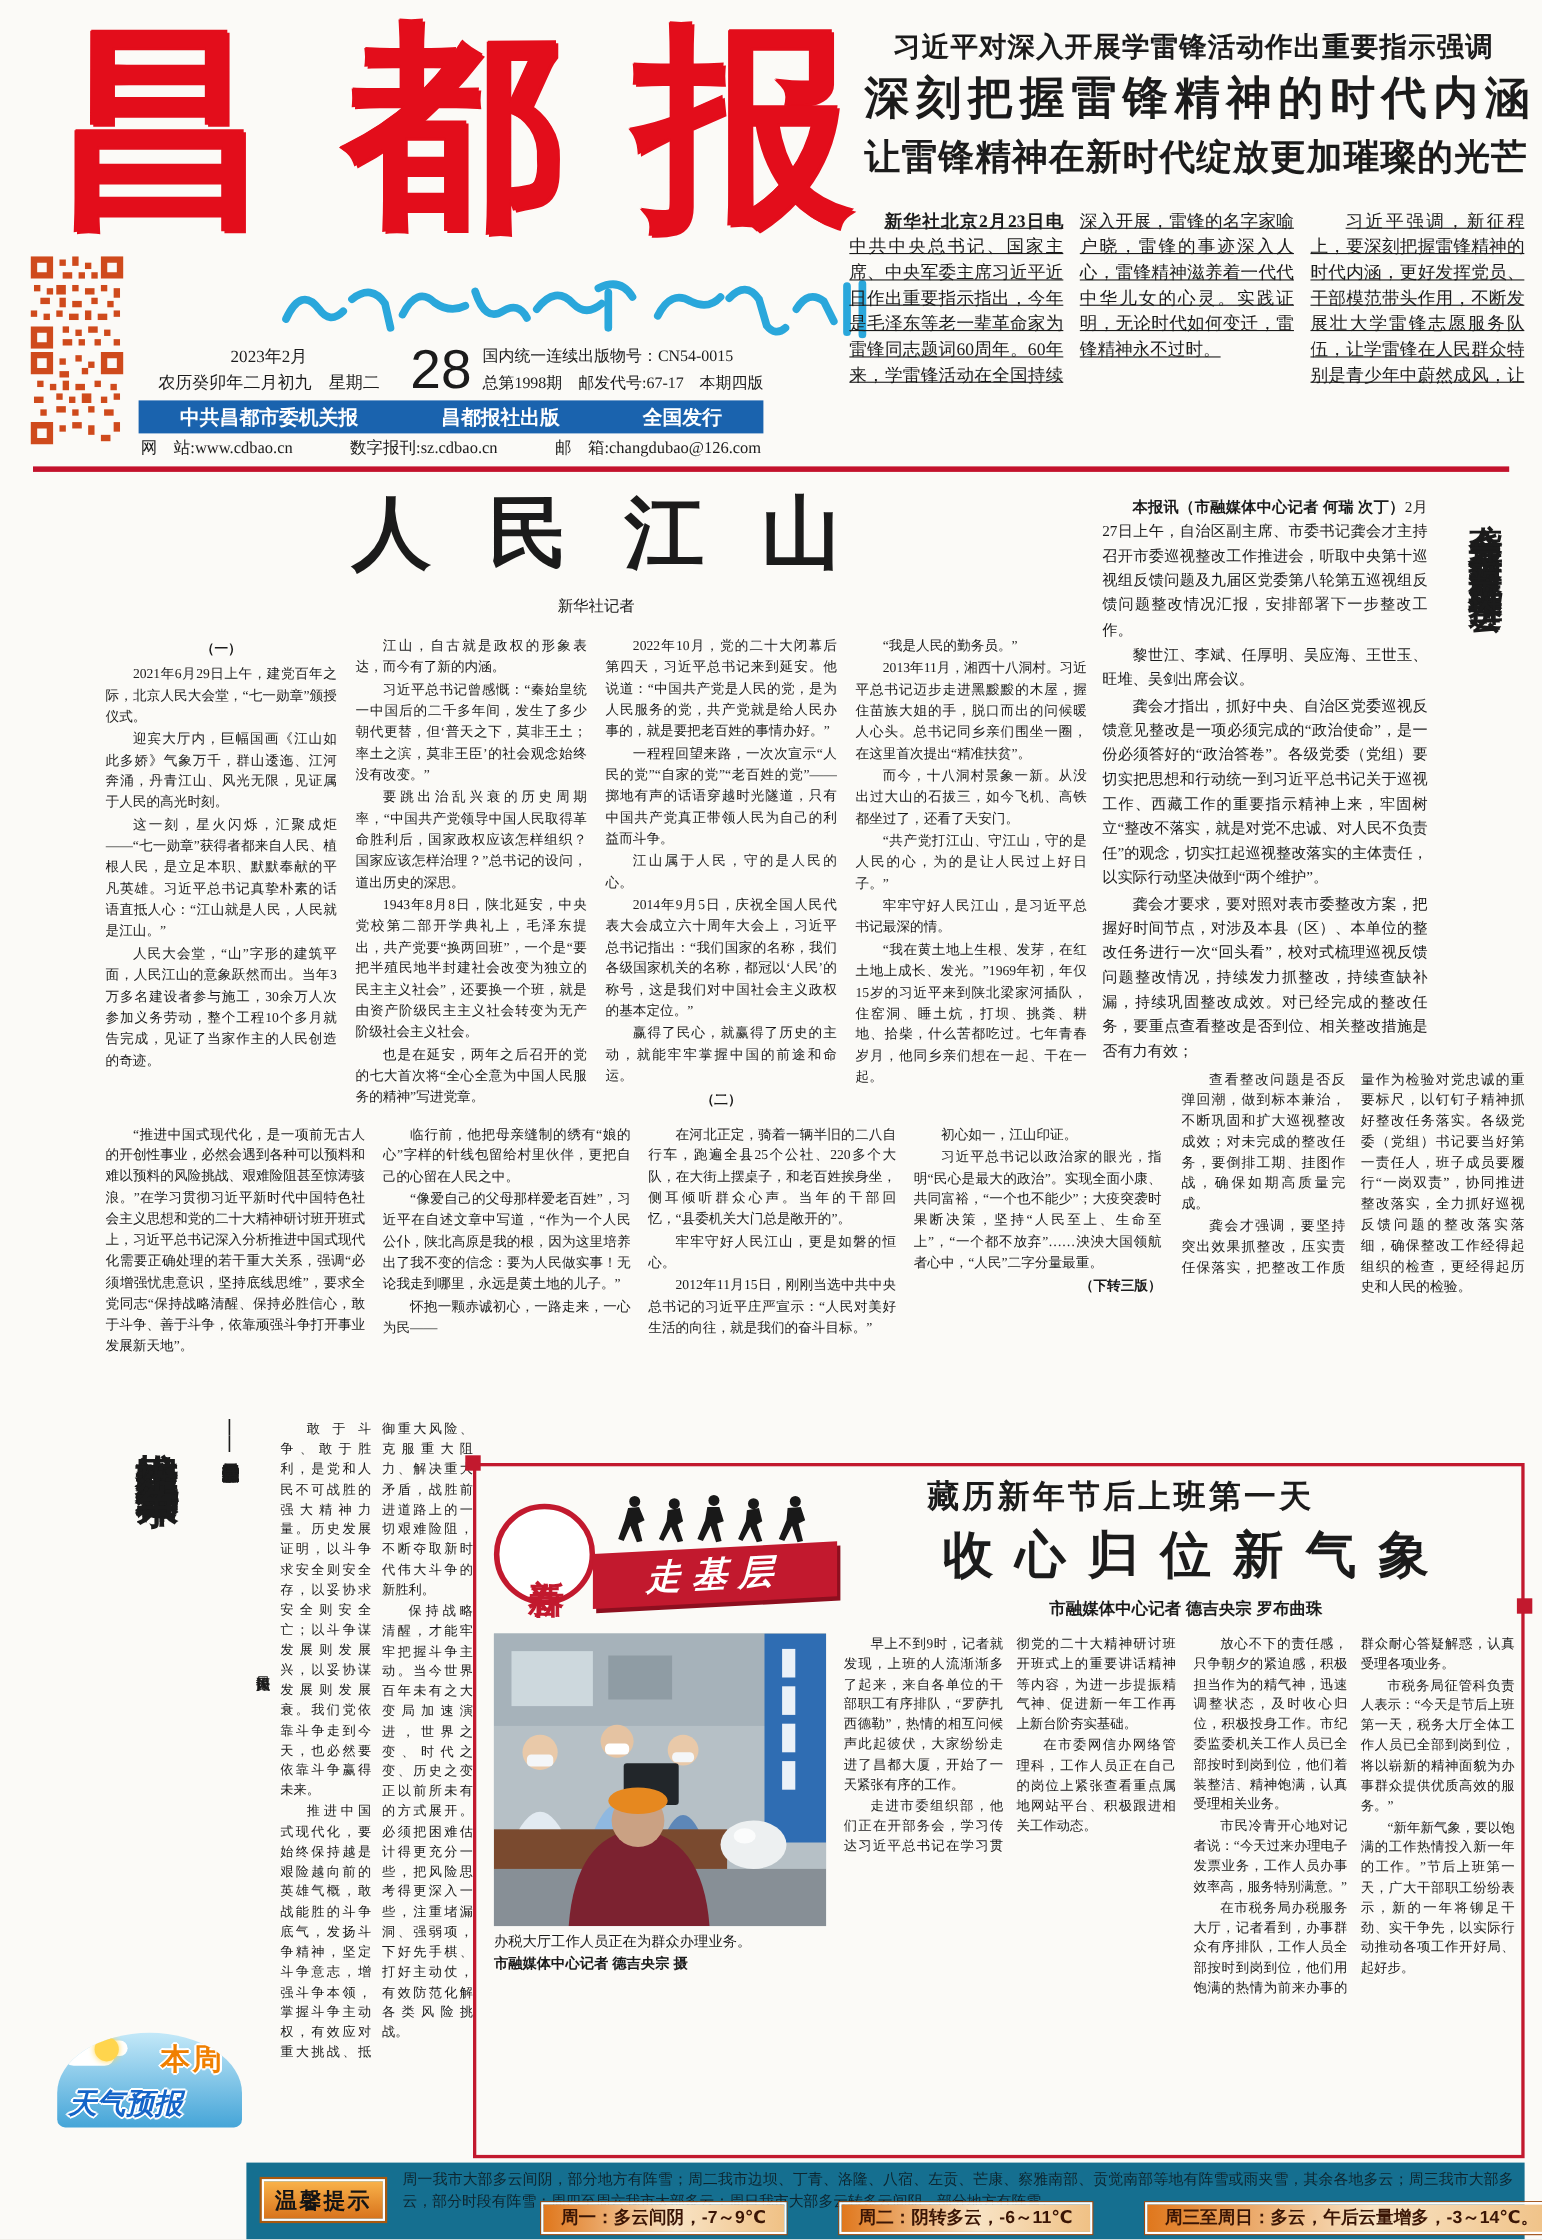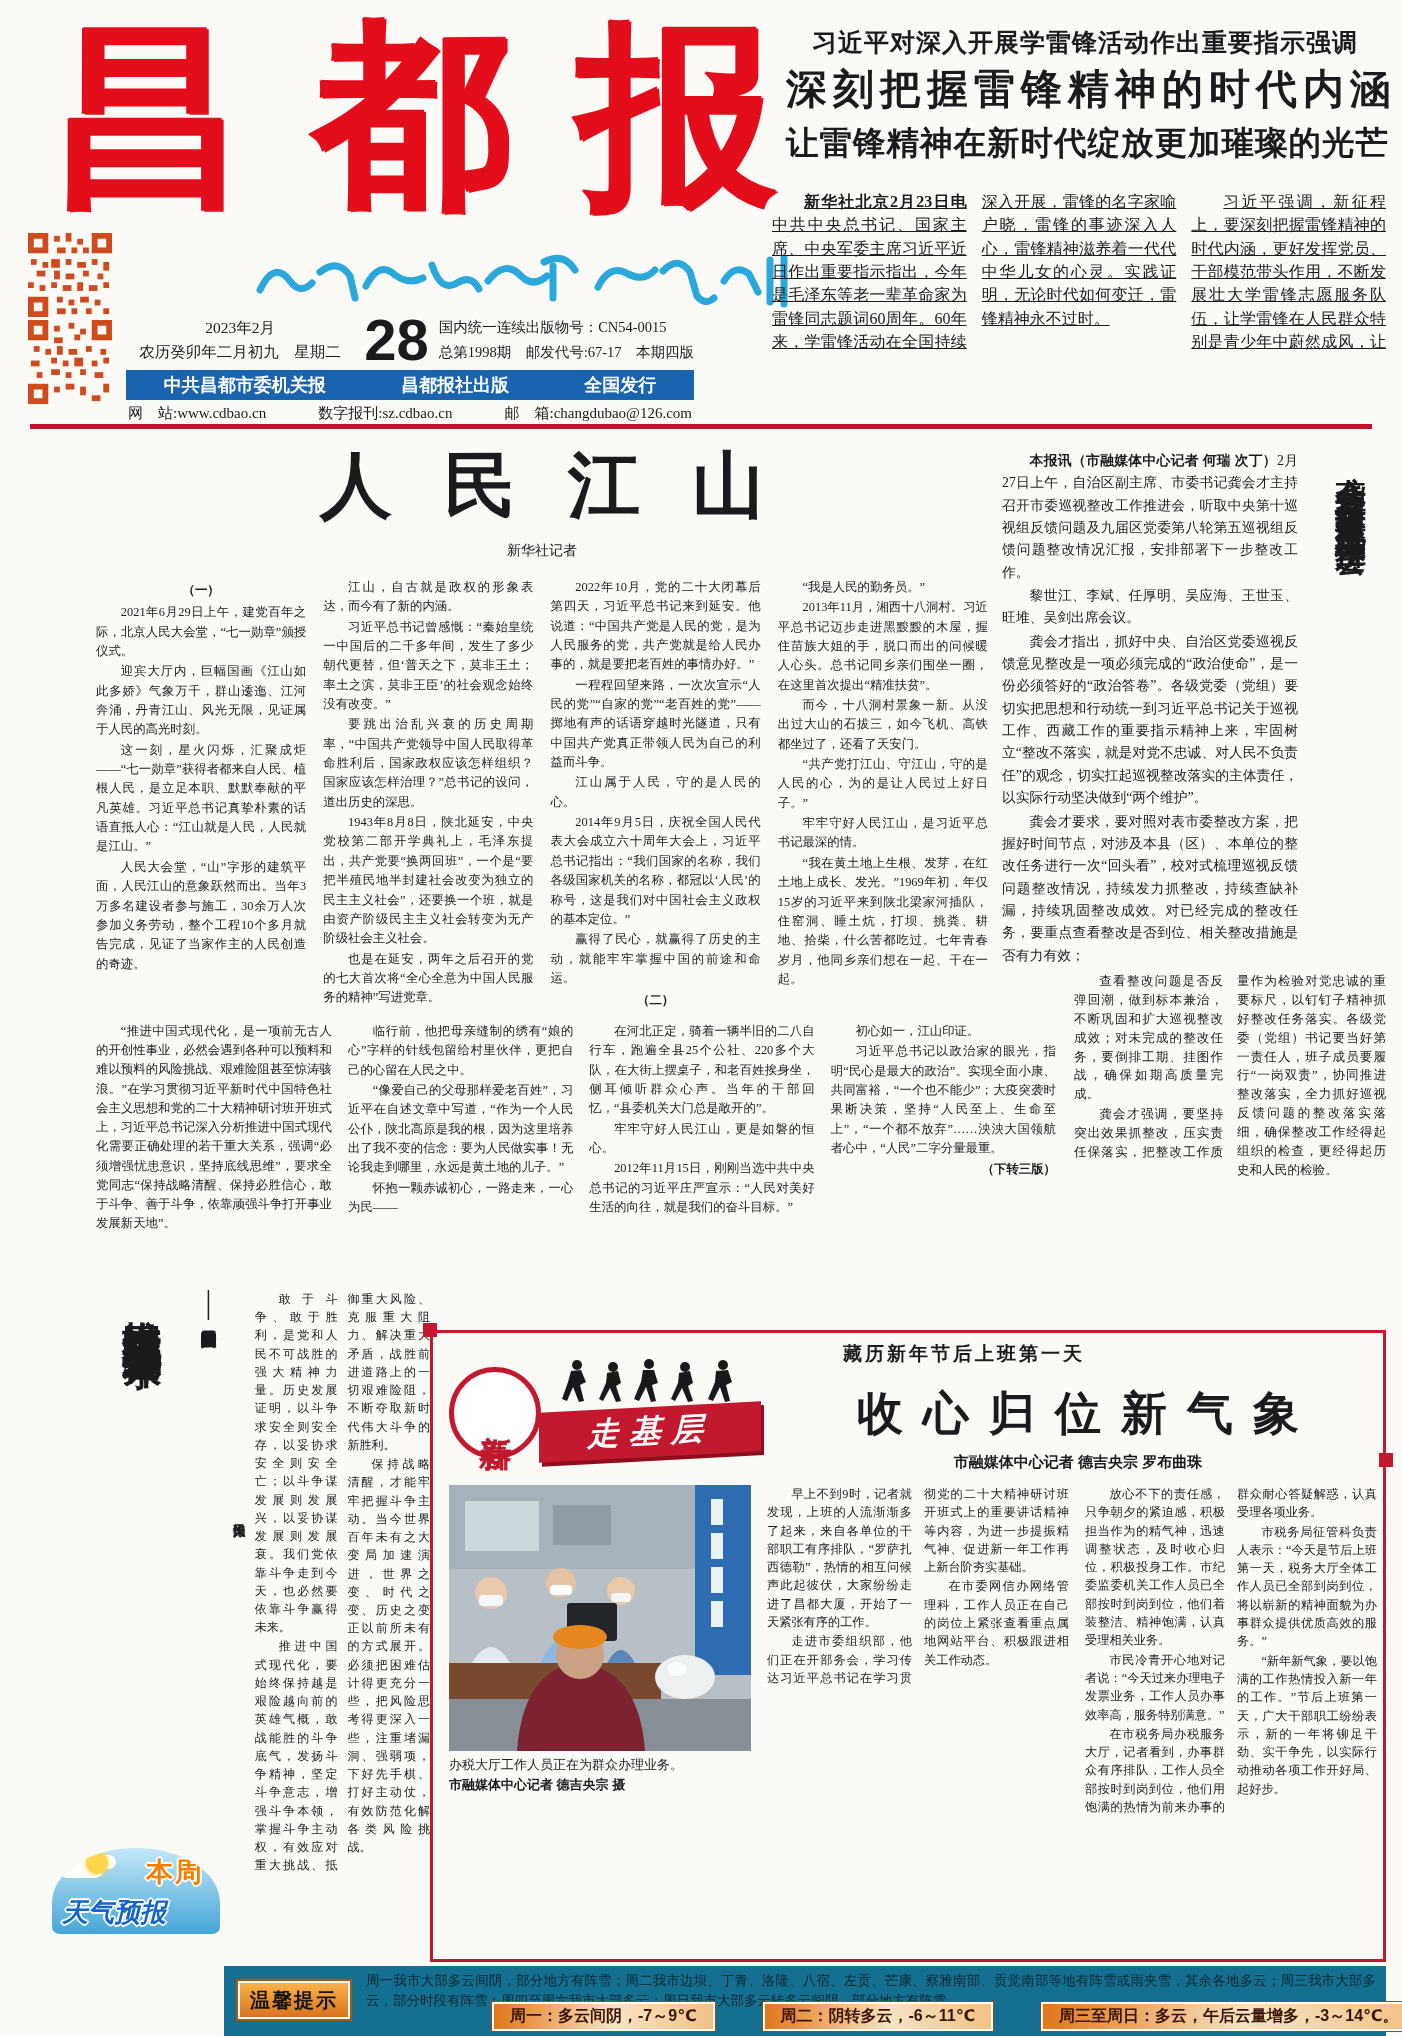--- a/index.html
+++ b/index.html
@@ -15,21 +15,21 @@
   
   .mast-title{left:34px;top:0;width:756px;height:252px;display:flex;justify-content:space-between;
       align-items:flex-start;padding:0 14px;box-sizing:border-box;}
   .mast-ch{font-size:198px;line-height:1.18;font-weight:900;color:#e30d1b;
       text-shadow:2px 2px 0 #e30d1b, -1px 1px 0 #e30d1b;}
   .qr{left:26px;width:88px;height:84px;}
   
   .pubinfo{left:126px;top:312px;width:568px;}
   .pub-top{display:flex;align-items:center;}
   .pub-dates{width:248px;text-align:center;font-size:15.5px;line-height:1.55;white-space:nowrap;}
-  .pub-day{font-size:58px;font-weight:700;line-height:.95;margin:0 10px;}
+  .pub-day{font-size:50px;font-weight:400;line-height:.95;margin:0 10px;}
   .pub-serial{flex:1;font-size:14.5px;line-height:1.7;white-space:nowrap;}
   .pub-bluebar{margin-top:3px;height:30px;background:#1a63ae;color:#fff;display:flex;
       justify-content:space-around;align-items:center;font-size:18px;font-weight:700;}
   .pub-web{margin-top:4px;display:flex;justify-content:space-between;font-size:15px;padding:0 2px;}
   
   .kicker{left:786px;top:26px;width:598px;text-align:center;font-size:25px;font-weight:900;letter-spacing:1px;}
   .h1a{left:786px;top:62px;width:598px;text-align:center;font-size:41px;font-weight:900;
       letter-spacing:6px;white-space:nowrap;}
   .h1b{left:786px;top:122px;width:598px;text-align:center;font-size:32.5px;font-weight:900;
       letter-spacing:1px;white-space:nowrap;}
@@ -60,21 +60,21 @@
   .box{left:430px;top:1330px;width:956px;height:632px;border:3px solid #c2192e;box-sizing:border-box;background:#fbfaf7;}
   .knob{position:absolute;width:14px;height:14px;background:#c2192e;}
   .box-header{position:relative;height:152px;}
   .badge{position:absolute;left:16px;top:24px;width:330px;height:122px;}
   .badge-circle{position:absolute;left:0;top:10px;width:92px;height:92px;border:5px solid #c2192e;
       border-radius:50%;background:#fff;color:#c2192e;font-weight:900;font-size:33px;
       writing-mode:vertical-rl;display:flex;align-items:center;justify-content:center;letter-spacing:4px;box-sizing:border-box;}
   .badge-banner{position:absolute;left:90px;top:50px;width:222px;height:50px;background:#c2192e;color:#fff;
       font-size:32px;font-weight:900;font-style:italic;display:flex;align-items:center;justify-content:center;
       letter-spacing:10px;transform:skewY(-3deg);box-shadow:3px 4px 0 #8d0f1f;}
-  .box-kicker{position:absolute;left:410px;top:8px;font-size:19px;font-weight:900;letter-spacing:3px;}
+  .box-kicker{position:absolute;left:410px;top:8px;font-size:29px;font-weight:900;letter-spacing:3px;}
   .box-title{position:absolute;left:352px;top:50px;width:586px;text-align:center;font-size:46px;
       font-weight:900;letter-spacing:20px;text-indent:20px;}
   .box-byline{position:absolute;left:352px;top:120px;width:586px;text-align:center;font-size:15px;font-weight:700;}
   .box-body{position:relative;margin:0 12px;height:462px;font-size:12.2px;line-height:1.5;}
   .photo{position:absolute;left:4px;top:0;width:302px;height:266px;background:#9aa6ad;}
   .caption{position:absolute;left:4px;top:270px;width:302px;font-size:13px;line-height:1.5;}
   .caption-credit{font-weight:700;text-indent:0;}
   .midcols{position:absolute;left:322px;top:0;width:302px;height:314px;column-count:2;column-gap:12px;overflow:hidden;}
   .belowcols{position:absolute;left:4px;top:336px;width:620px;height:124px;column-count:2;column-gap:14px;overflow:hidden;}
   .rightcols{position:absolute;left:640px;top:0;width:292px;height:460px;column-count:2;column-gap:12px;overflow:hidden;}

